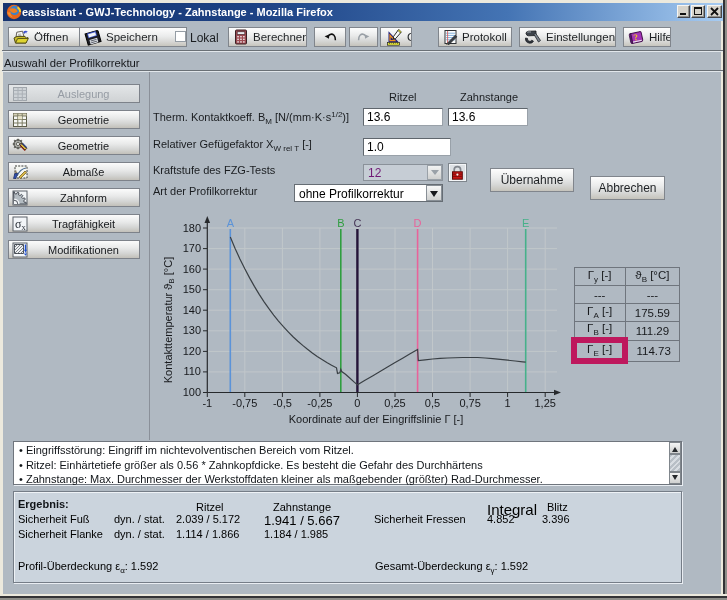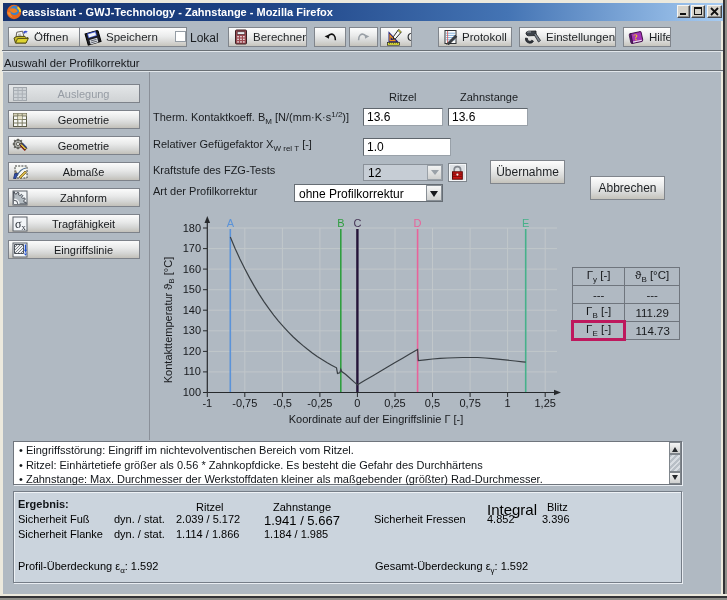--- a/index.html
+++ b/index.html
@@ -210,55 +210,55 @@
   </div>
 
 <div class="sbtn" style="top:240px">
 <svg width="16" height="16" viewBox="0 0 16 16">
       <rect x="1" y="1" width="14" height="14" fill="#f4f7fa" stroke="#5a6068"></rect>
       <path d="M2.5 2.5 L11.5 2.5 11.5 11.5 2.5 11.5Z" fill="#eef0f2" stroke="#484e56" stroke-width="1"></path>
       <path d="M2.5 11.5 L11.5 2.5 M2.5 8.5 L8.5 2.5 M2.5 5.5 L5.5 2.5 M5.5 11.5 L11.5 5.5 M8.5 11.5 L11.5 8.5" stroke="#70767e" stroke-width=".9"></path>
       <path d="M13.5 2.5 L13.5 8 M13.5 10.5 L13.5 11" stroke="#2050d0" stroke-width="1.4"></path>
       <path d="M13.5 10.5 L11.9 7.8 15.1 7.8Z M13.5 13.8 L11.9 11.4 15.1 11.4Z" fill="#2050d0"></path>
     </svg>
-<span class="lab">Eingriffslinie</span>
+<span class="lab">Modifikationen</span>
   </div>
 
 <div class="lbl" style="left:389px;top:91px">Ritzel</div>
 <div class="lbl" style="left:460px;top:91px">Zahnstange</div>
 
 <div class="lbl" style="left:153px;top:110px">Therm. Kontaktkoeff. B<sub>M</sub> [N/(mm·K·s<sup>1/2</sup>)]</div>
 <div class="inp" style="left:363px;top:108px;width:80px;height:18px">13.6</div>
 <div class="inp" style="left:448px;top:108px;width:80px;height:18px">13.6</div>
 
 <div class="lbl" style="left:153px;top:138px">Relativer Gefügefaktor X<sub>W rel T</sub> [-]</div>
 <div class="inp" style="left:363px;top:138px;width:88px;height:18px">1.0</div>
 
 <div class="lbl" style="left:153px;top:164px">Kraftstufe des FZG-Tests</div>
-<div class="abs" style="left:363px;top:164px;width:80px;height:17px;background:#c6cdd5;border:1px solid #8a9199;font-size:12px;color:#000000;padding:1px 10px 0 4px">12</div>
+<div class="abs" style="left:363px;top:164px;width:80px;height:17px;background:#c6cdd5;border:1px solid #8a9199;font-size:12px;color:#701a75;padding:1px 10px 0 4px">12</div>
 <div class="abs" style="left:427px;top:165px;width:15px;height:15px;background:linear-gradient(180deg,#f2f3f3,#cfd0cf);border:1px solid #9aa1a8;display:flex;align-items:center;justify-content:center">
     <span style="width:0;height:0;border:4px solid transparent;border-top:5px solid #9aa1a8;margin-top:4px"></span>
   </div>
 <svg class="abs" style="left:448px;top:163px" width="19" height="19" viewBox="0 0 19 19">
  <rect x="0.5" y="0.5" width="18" height="18" fill="#dde1e5" stroke="#7e858c" stroke-width="1"></rect>
  <rect x="1.5" y="1.5" width="16" height="16" fill="none" stroke="#f4f6f8" stroke-width="1"></rect>
  <path d="M6.2 9 V6.8 a3.2 3.2 0 0 1 6.4 0 V9" fill="none" stroke="#82878e" stroke-width="1.7"></path>
  <rect x="4.5" y="8.8" width="9.8" height="7.4" fill="#c81414" stroke="#5e0808" stroke-width="1"></rect>
  <rect x="5" y="10.6" width="8.8" height="1.1" fill="#7e0d0d"></rect>
  <rect x="5" y="12.8" width="8.8" height="1.1" fill="#7e0d0d"></rect>
  <circle cx="9.4" cy="11.6" r="1.1" fill="#f2f2f2"></circle>
 </svg>
 
 <div class="lbl" style="left:153px;top:185px">Art der Profilkorrektur</div>
 <div class="abs" style="left:294px;top:184px;width:149px;height:18px;background:#fff;border:1px solid #666d74;font-size:12px;color:#000;padding:2px 0 0 4px">ohne Profilkorrektur</div>
 <div class="abs" style="left:426px;top:185px;width:16px;height:16px;background:linear-gradient(180deg,#f6f7f7,#cfd0cf);border:1px solid #888f96;display:flex;align-items:center;justify-content:center">
     <span style="width:0;height:0;border:4.5px solid transparent;border-top:6px solid #17191c;margin-top:5px"></span>
   </div>
 
-<div class="btn" style="left:490px;top:160px;width:75px;height:24px">Übernahme</div>
+<div class="btn" style="left:490px;top:168px;width:84px;height:24px">Übernahme</div>
 <div class="btn" style="left:590px;top:176px;width:75px;height:24px">Abbrechen</div>
 
 <svg class="abs" style="left:150px;top:210px" width="420" height="230" viewBox="0 0 420 230">
 
  <g stroke="#c1c7ca" stroke-width="1">
   <line x1="57.3" y1="18" x2="407" y2="18"></line>
   <line x1="57.3" y1="38.6" x2="407" y2="38.6"></line>
   <line x1="57.3" y1="59.1" x2="407" y2="59.1"></line>
   <line x1="57.3" y1="79.7" x2="407" y2="79.7"></line>
   <line x1="57.3" y1="100.2" x2="407" y2="100.2"></line>
@@ -353,25 +353,29 @@
  <tbody>
       <tr>
         <td style="border:1px solid #6f757d;width:53px;height:18px">Γ<sub>y</sub> [-]</td>
         <td style="border:1px solid #6f757d;width:55px">ϑ<sub>B</sub> [°C]</td>
       </tr>
  <tr>
         <td style="border:1px solid #6f757d;height:18px">---</td>
         <td style="border:1px solid #6f757d">---</td>
       </tr>
  <tr>
+        <td style="border:1px solid #6f757d;height:18px">Γ<sub>A</sub> [-]</td>
+        <td style="border:1px solid #6f757d">175.59</td>
+      </tr>
+ <tr>
         <td style="border:1px solid #6f757d;height:18px">Γ<sub>B</sub> [-]</td>
         <td style="border:1px solid #6f757d">111.29</td>
       </tr>
  <tr>
-        <td style="border:3px solid #be185d;height:18px">Γ<sub>E</sub> [-]</td>
+        <td style="border:6px solid #be185d;height:18px">Γ<sub>E</sub> [-]</td>
         <td style="border:1px solid #6f757d">114.73</td>
       </tr>
 </tbody>
   </table>
 
 <div class="abs" style="left:13px;top:441px;width:669px;height:44px;background:#fff;border:1px solid #6f757d;box-shadow:1px 1px 0 #e8edf2">
  <div style="font-size:11px;color:#101418;padding:1px 0 0 5px;line-height:14.7px">
   • Eingriffsstörung: Eingriff im nichtevolventischen Bereich vom Ritzel.<br>
   • Ritzel: Einhärtetiefe größer als 0.56 * Zahnkopfdicke. Es besteht die Gefahr des Durchhärtens<br>
   • Zahnstange: Max. Durchmesser der Werkstoffdaten kleiner als maßgebender (größter) Rad-Durchmesser.

